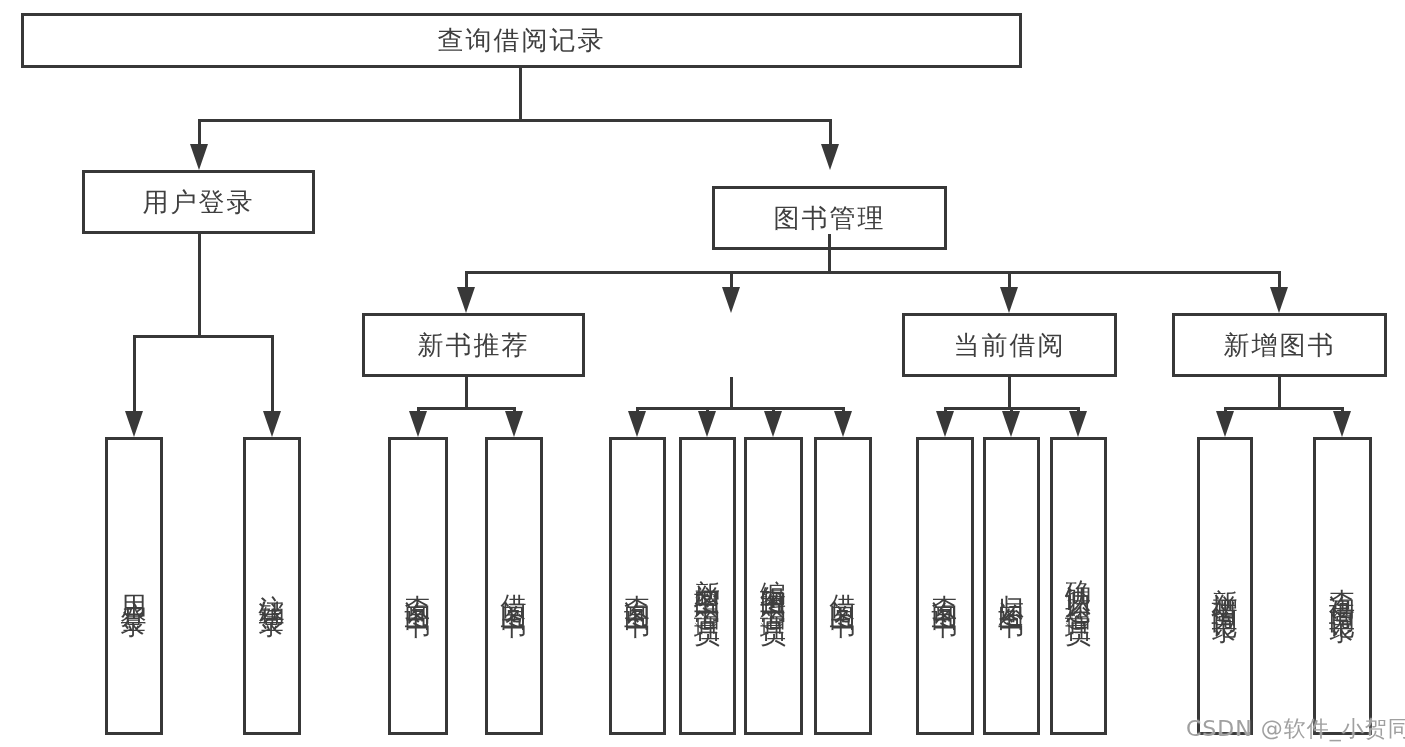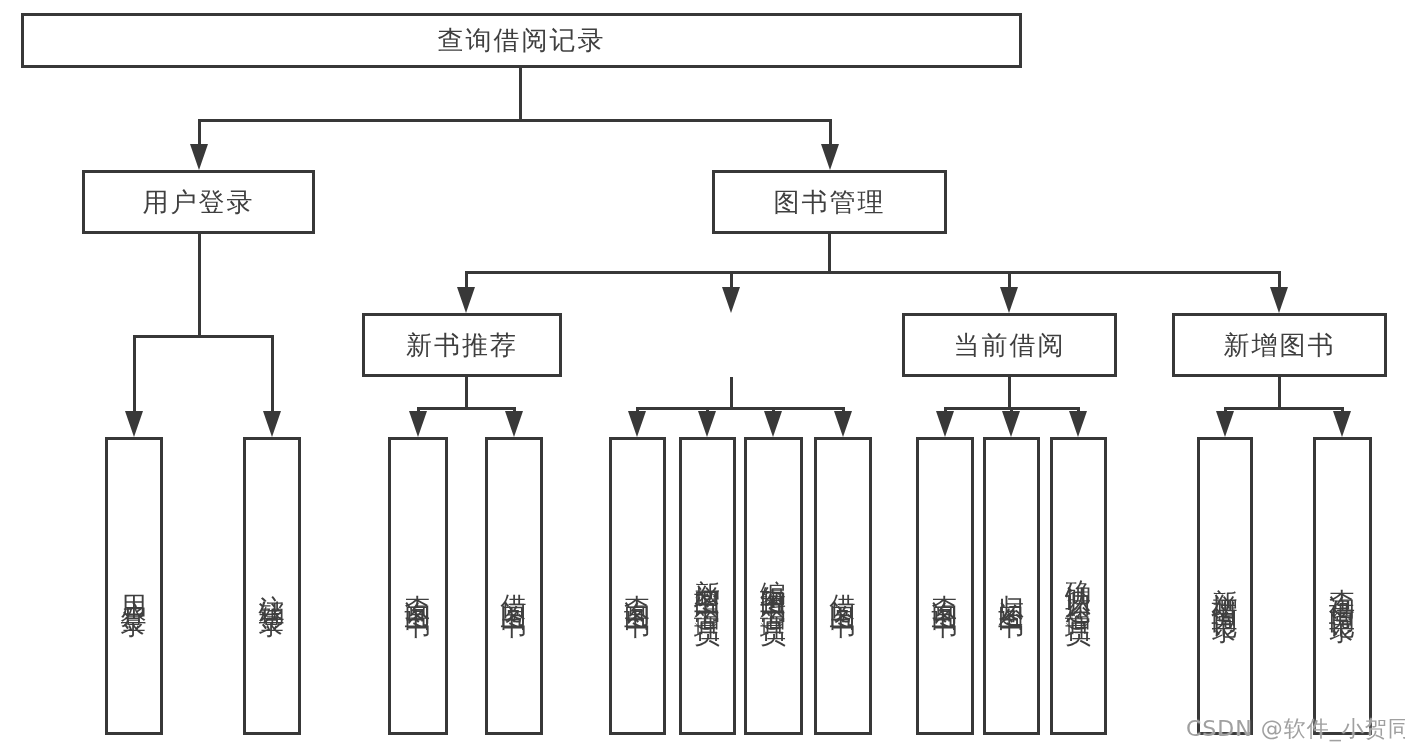--- a/index.html
+++ b/index.html
@@ -50,21 +50,21 @@
   <div class="vline" style="left:518.5px;top:68px;height:51px;"></div>
   <div class="hline" style="left:197.5px;top:119px;width:634px;"></div>
   <div class="vline" style="left:197.5px;top:119px;height:28px;"></div>
   <div class="arrow" style="left:190px;top:144px;"></div>
   <div class="vline" style="left:828.5px;top:119px;height:28px;"></div>
   <div class="arrow" style="left:821px;top:144px;"></div>
 
   <div class="box hbox" style="left:82px;top:170px;width:233px;height:64px;">
     <span class="lbl">用户登录</span>
   </div>
-  <div class="box hbox" style="left:712px;top:170px;width:235px;height:64px;">
+  <div class="box hbox" style="left:712px;top:186px;width:235px;height:64px;">
     <span class="lbl">图书管理</span>
   </div>
 
   <div class="vline" style="left:197.5px;top:234px;height:101px;"></div>
   <div class="hline" style="left:132.5px;top:335px;width:141px;"></div>
   <div class="vline" style="left:132.5px;top:335px;height:79px;"></div>
   <div class="arrow" style="left:125px;top:411px;"></div>
   <div class="vline" style="left:270.5px;top:335px;height:79px;"></div>
   <div class="arrow" style="left:263px;top:411px;"></div>
 
@@ -72,21 +72,21 @@
   <div class="hline" style="left:465px;top:271px;width:816px;"></div>
   <div class="vline" style="left:465px;top:271px;height:19px;"></div>
   <div class="arrow" style="left:457px;top:287px;"></div>
   <div class="vline" style="left:730px;top:271px;height:19px;"></div>
   <div class="arrow" style="left:722px;top:287px;"></div>
   <div class="vline" style="left:1008px;top:271px;height:19px;"></div>
   <div class="arrow" style="left:1000px;top:287px;"></div>
   <div class="vline" style="left:1278px;top:271px;height:19px;"></div>
   <div class="arrow" style="left:1270px;top:287px;"></div>
 
-  <div class="box hbox" style="left:362px;top:313px;width:200px;height:64px;">
+  <div class="box hbox" style="left:362px;top:313px;width:223px;height:64px;">
     <span class="lbl">新书推荐</span>
   </div>
   <div class="box hbox" style="left:902px;top:313px;width:215px;height:64px;align-items:center;">
     <span class="lbl">当前借阅</span>
   </div>
   <div class="box hbox" style="left:1172px;top:313px;width:215px;height:64px;">
     <span class="lbl">新增图书</span>
   </div>
 
   <div class="vline" style="left:465px;top:377px;height:30px;"></div>

